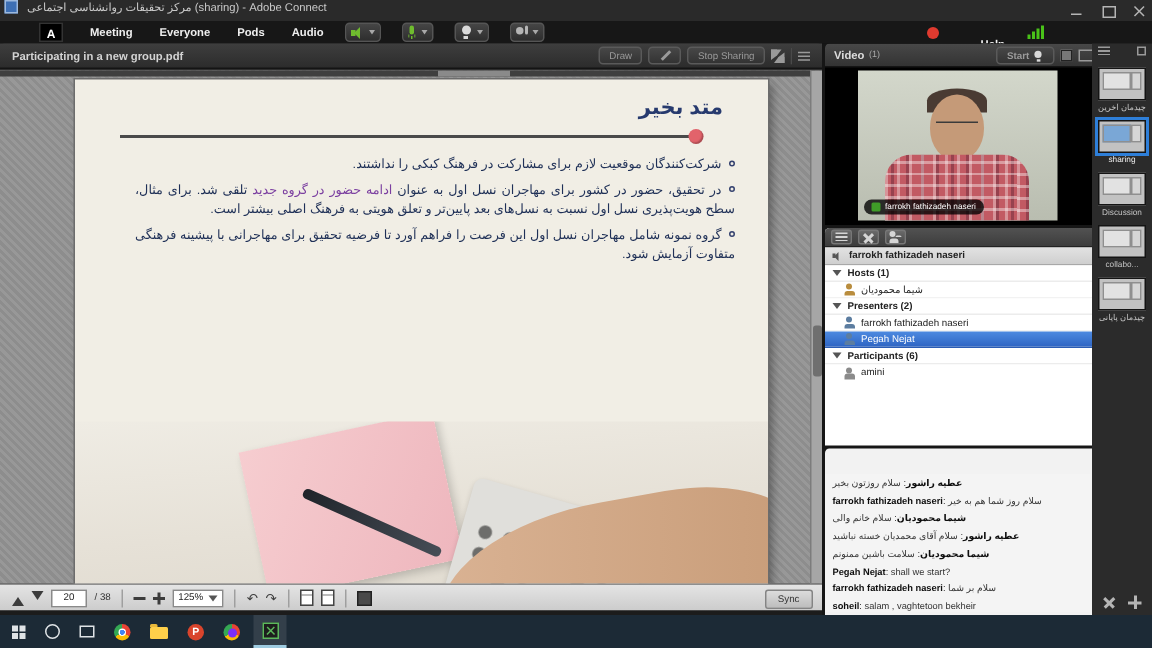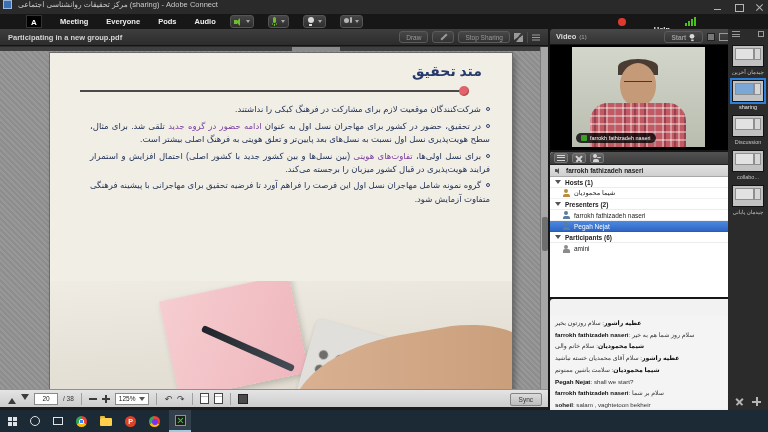--- a/index.html
+++ b/index.html
@@ -265,27 +265,26 @@
             </div>
           <div class="gbtn">Stop Sharing</div>
           <span class="expand-ico"></span>
           <span class="vsep"></span>
           <span class="menu-ico"></span>
         </div>
       </div>
 
       <div class="doc-area">
         <div class="slide" dir="rtl">
-          <div class="slide-title">متد تحقیق</div>
+          <div class="slide-title">متد بخیر</div>
           <div class="slide-rule"></div>
           <div class="slide-dot"></div>
           <div class="bullets">
             <div class="bullet"><span class="bdot"></span><span>شرکت‌کنندگان موقعیت لازم برای مشارکت در فرهنگ کبکی را نداشتند.</span><span class="hl"></span><span></span></div>
             <div class="bullet"><span class="bdot"></span><span>در تحقیق، حضور در کشور برای مهاجران نسل اول به عنوان </span><span class="hl">ادامه حضور در گروه جدید</span><span> تلقی شد. برای مثال، سطح هویت‌پذیری نسل اول نسبت به نسل‌های بعد پایین‌تر و تعلق هویتی به فرهنگ اصلی بیشتر است.</span></div>
-            <div class="bullet"><span class="bdot"></span><span>برای نسل اولی‌ها، </span><span class="hl">تفاوت‌های هویتی</span><span> (بین نسل‌ها و بین کشور جدید با کشور اصلی) احتمال افزایش و استمرار فرایند هویت‌پذیری در قبال کشور میزبان را برجسته می‌کند.</span></div>
             <div class="bullet"><span class="bdot"></span><span>گروه نمونه شامل مهاجران نسل اول این فرصت را فراهم آورد تا فرضیه تحقیق برای مهاجرانی با پیشینه فرهنگی متفاوت آزمایش شود.</span><span class="hl"></span><span></span></div>
           </div>
           <div class="photo">
             <div class="note"></div>
             <div class="calc"></div>
             <div class="hand"></div>
             <div class="pen"></div>
           </div>
         </div>
         <div class="hscroll">

